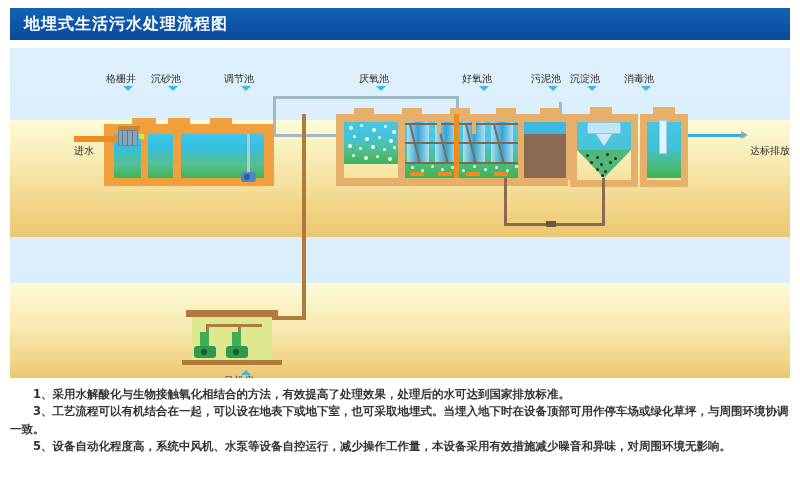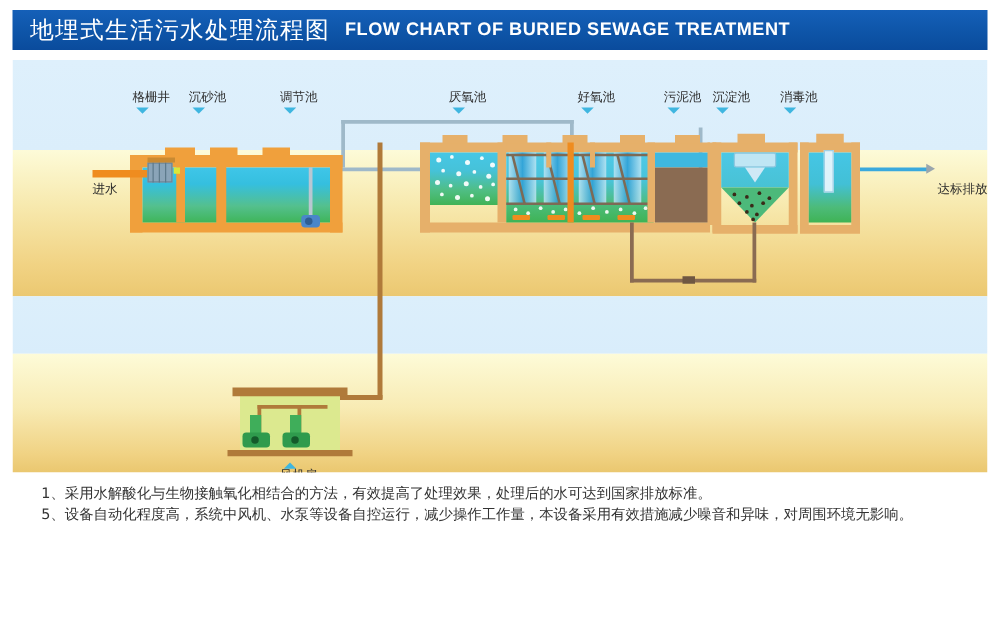--- a/index.html
+++ b/index.html
@@ -11,21 +11,21 @@
   }
   #page { position:relative; width:800px; height:500px; background:#fff; }
 
   
   .header {
     position:absolute; left:10px; top:8px; width:780px; height:32px;
     background:linear-gradient(to bottom,#1560b8 0%,#0e55a8 55%,#0a4b9c 100%);
     display:flex; align-items:center; padding-left:14px; gap:12px;
   }
   .header .cn {
-    color:#ffffff; font-size:19px; font-weight:normal; letter-spacing:1px;
+    color:#ffffff; font-size:16px; font-weight:bold; letter-spacing:1px;
     font-family:"DejaVu Sans","Liberation Sans",sans-serif;
     white-space:nowrap;
   }
   .header .en {
     color:#ffffff; font-size:14.5px; font-weight:bold; letter-spacing:0.4px;
     white-space:nowrap;
   }
 
   
   .diagram {
@@ -33,23 +33,23 @@
     overflow:hidden;
   }
   .band { position:absolute; left:0; width:100%; }
   .band-sky1  { top:0;    height:72px;  background:linear-gradient(to bottom,#def0fc 0%,#dbeefb 100%); }
   .band-soil1 { top:72px; height:117px; background:linear-gradient(to bottom,#fdfbd8 0%,#f7e9ae 38%,#f1d384 78%,#ebc871 100%); }
   .band-sky2  { top:189px;height:46px;  background:linear-gradient(to bottom,#dcefFB 0%,#d9edfb 100%); }
   .band-soil2 { top:235px;height:95px;  background:linear-gradient(to bottom,#fdfbd8 0%,#f8ebb4 45%,#f0d283 85%,#eac76f 100%); }
 
   
   .tank-label {
-    position:absolute; text-align:right;
+    position:absolute; text-align:left;
     font-family:"DejaVu Sans","Liberation Sans",sans-serif;
-    font-size:10px; color:#2f2f2f; white-space:nowrap; line-height:1.05;
+    font-size:10px; color:#2f2f2f; white-space:nowrap; line-height:1.05;margin-left:14px;
   }
   .tank-label .caret {
     display:block; margin:1px auto 0; width:0; height:0;
     border-left:5px solid transparent; border-right:5px solid transparent;
     border-top:5px solid #3fb6e0;
   }
 
   
   .abs { position:absolute; }
   .wall { background:#f0a03c; }            
@@ -63,35 +63,34 @@
     position:absolute; font-family:"DejaVu Sans","Liberation Sans",sans-serif;
     font-size:10px; color:#2a2a2a; white-space:nowrap;
   }
 
   
   .notes {
     position:absolute; left:10px; top:386px; width:782px;
     font-family:"DejaVu Sans","Liberation Sans",sans-serif;
     font-size:11.5px; color:#333; line-height:1.52;
   }
-  .notes p { text-indent:2em; margin:0; }
+  .notes p { text-indent:2em; margin:0;font-weight:bold; }
 
   
   .bubble { position:absolute; border-radius:50%; background:rgba(255,255,255,0.92); }
   .sludge-dot { position:absolute; border-radius:50%; background:#3a2a18; }
   .white-fleck { position:absolute; border-radius:50%; background:#ffffff; opacity:.9; }
 </style>
 </head>
 <body>
 
 <div id="page">
 
   <div class="header">
     <span class="cn">地埋式生活污水处理流程图</span>
-    <span class="en">FLOW CHART OF BURIED SEWAGE TREATMENT</span>
   </div>
 
   <div class="diagram">
 
     <div class="band band-sky1"></div>
     <div class="band band-soil1"></div>
     <div class="band band-sky2"></div>
     <div class="band band-soil2"></div>
 
     <div class="tank-label" style="left:82px;  top:26px; width:44px;">
@@ -304,16 +303,17 @@
       <span>风机房</span>
     </div>
 
     <div class="small-text" style="left:64px; top:96px;">进水</div>
     <div class="small-text" style="left:740px; top:96px;">达标排放</div>
 
   </div>
 
   <div class="notes">
     <p>1、采用水解酸化与生物接触氧化相结合的方法，有效提高了处理效果，处理后的水可达到国家排放标准。</p>
+    <p>3、工艺流程可以有机结合在一起，可以设在地表下或地下室，也可采取地埋式。当埋入地下时在设备顶部可用作停车场或绿化草坪，与周围环境协调一致。</p>
     <p>5、设备自动化程度高，系统中风机、水泵等设备自控运行，减少操作工作量，本设备采用有效措施减少噪音和异味，对周围环境无影响。</p>
   </div>
 
 </div>
 
 </body></html>

